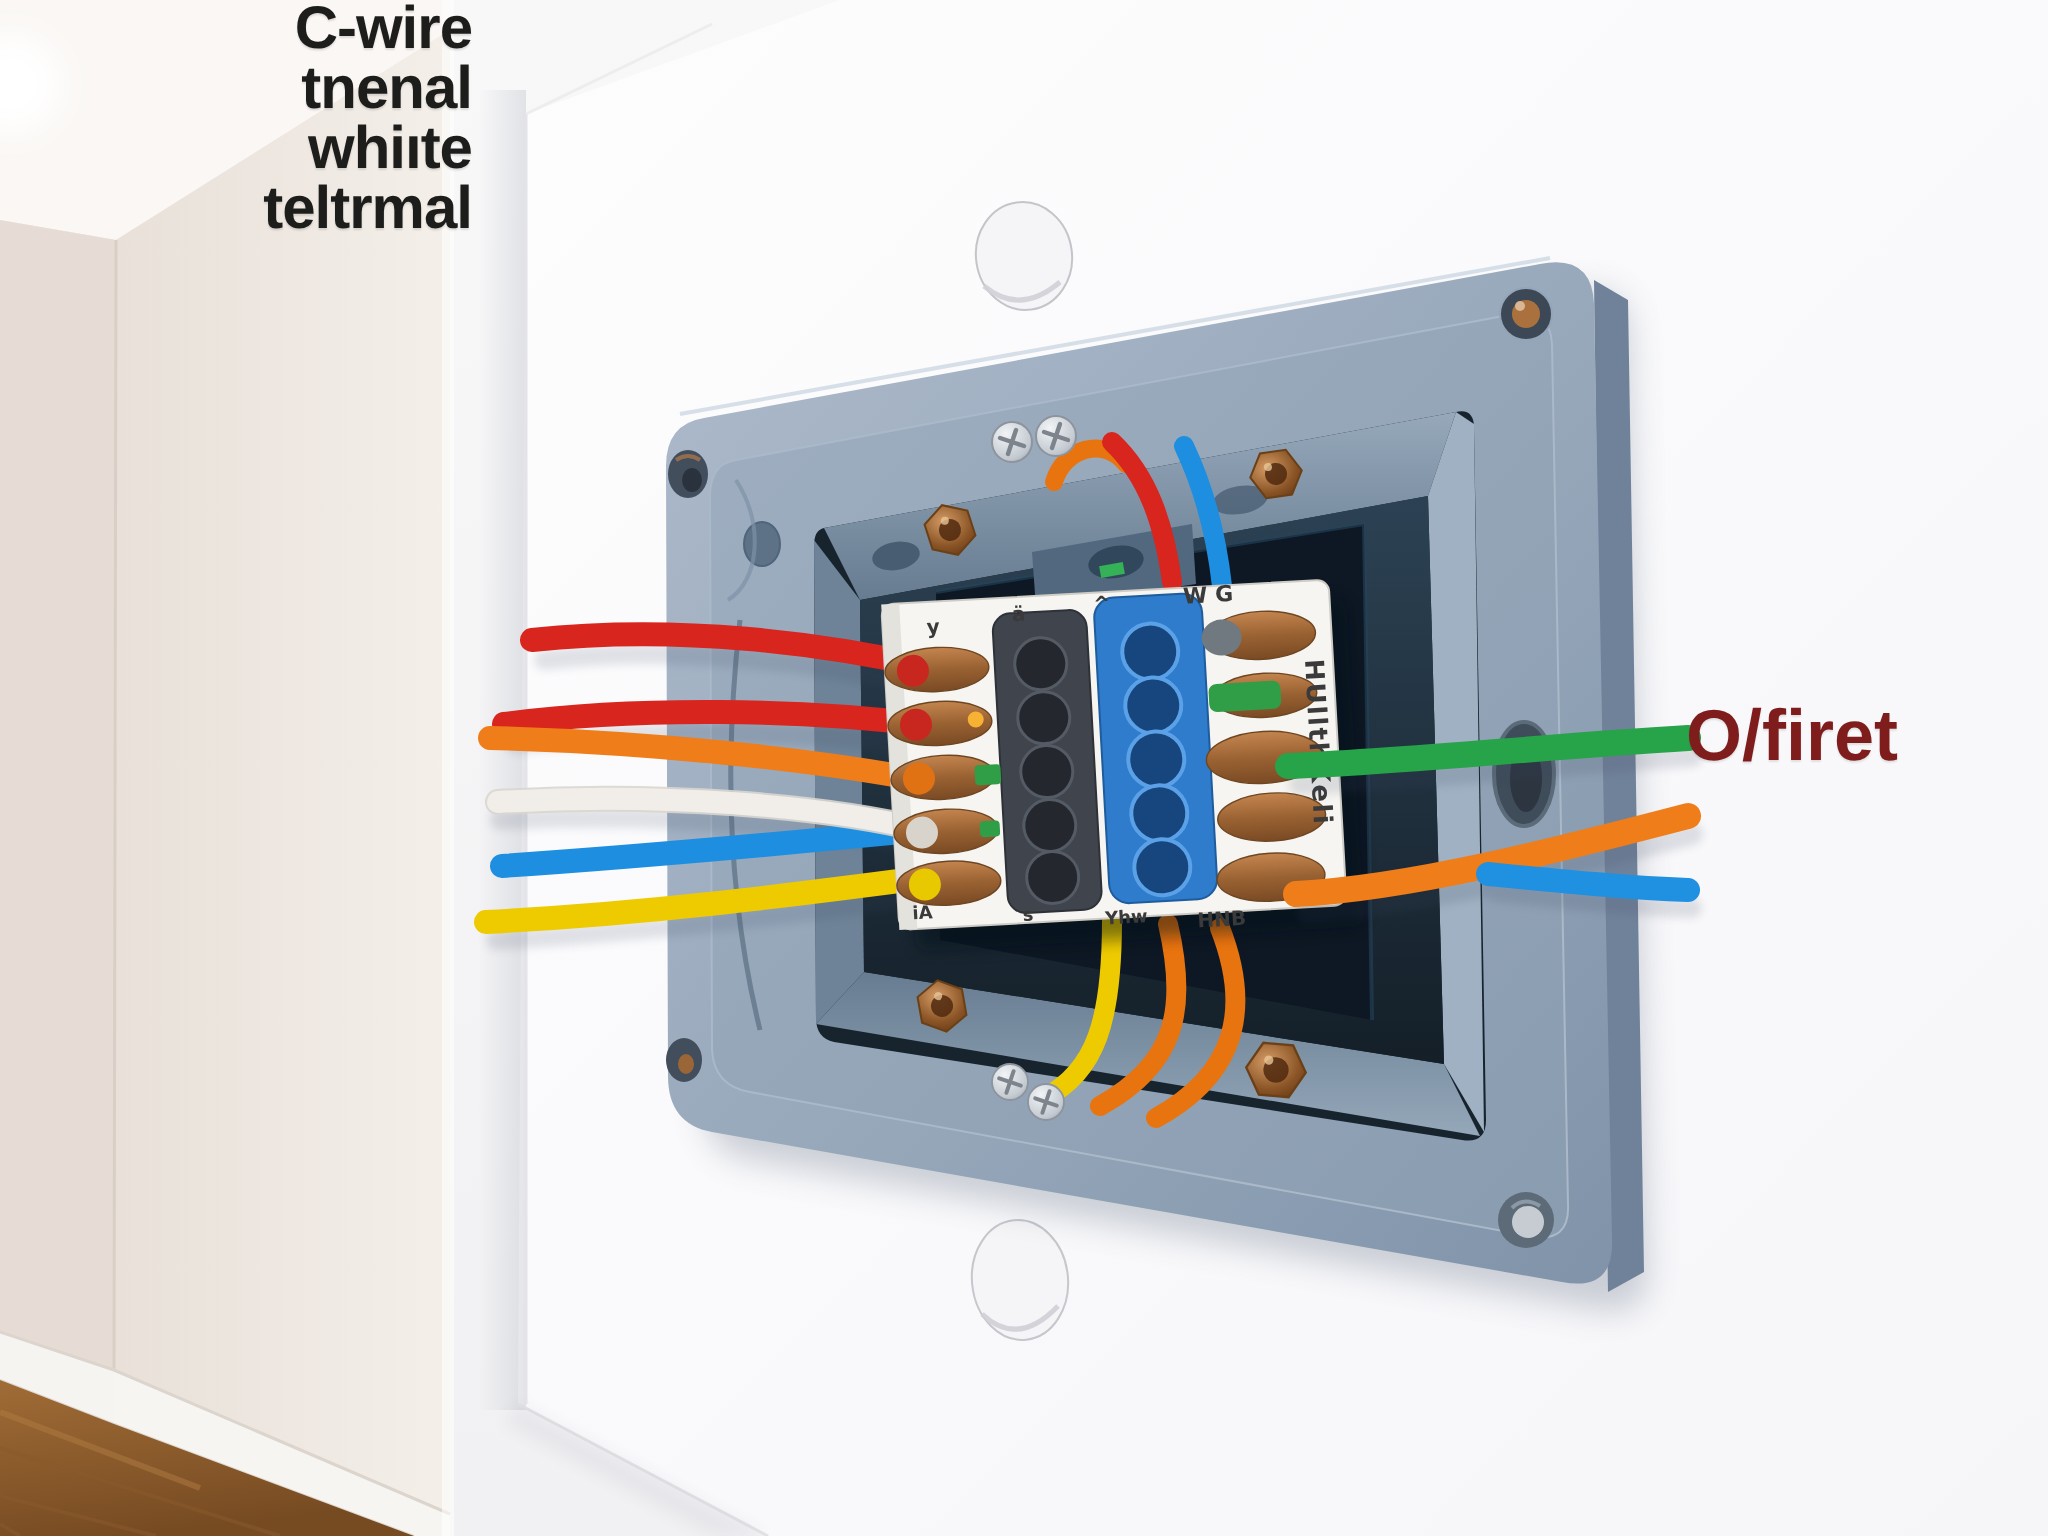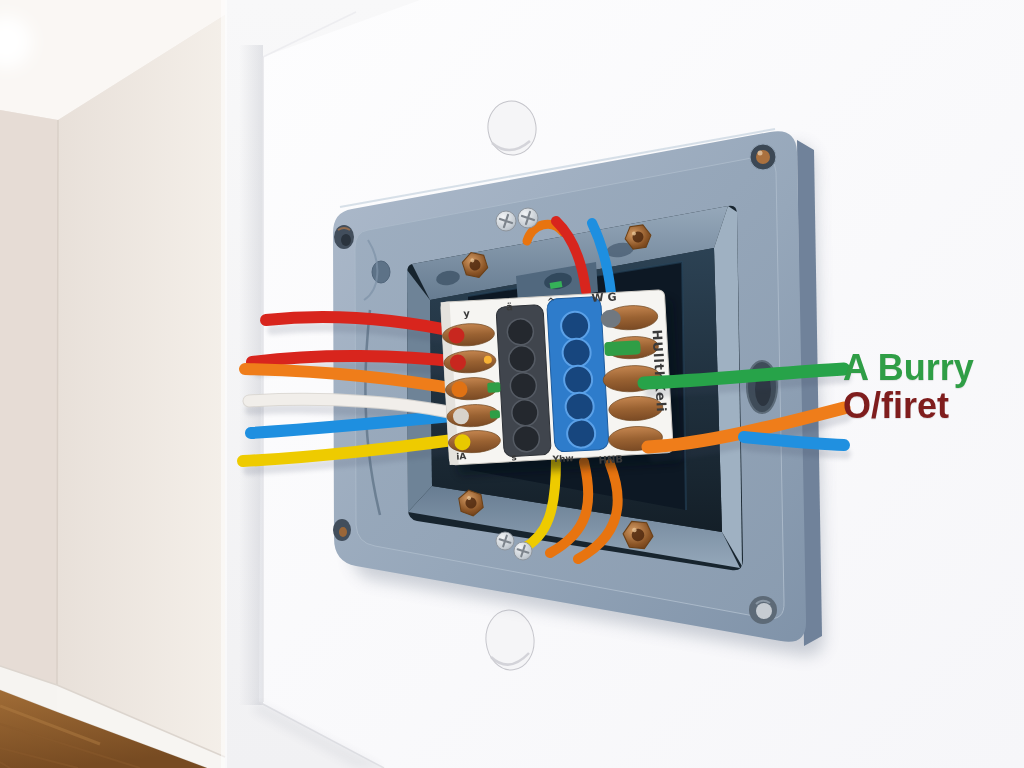--- a/index.html
+++ b/index.html
@@ -301,19 +301,24 @@
     <path d="M650,392 C705,390 778,382 846,378" stroke-width="11"></path>
     <path d="M654,456 C710,453 778,435 846,417" stroke-width="11"></path>
     <path d="M748,446 C788,450 818,453 846,454" stroke-width="10"></path>
   </g>
   <path d="M644,383 C700,381 775,373 844,369" stroke="#27a349" stroke-width="13"></path>
   <path d="M648,447 C705,444 775,426 844,408" stroke="#ef7d1a" stroke-width="13"></path>
   <path d="M744,437 C785,441 815,444 844,445" stroke="#2090e0" stroke-width="12"></path>
 </g>
 </svg>
 
+<div class="caption left-caption">
+  <div>C-wire</div>
+  <div>tnenal</div>
+  <div>whiıte</div>
+  <div>teltrmal</div>
+</div>
 
 <div class="caption right-caption">
-  <div class="c-green">A Burry</div>
   <div class="c-orange">O/firet</div>
 </div>
 
 </div>
 
 </body></html>

